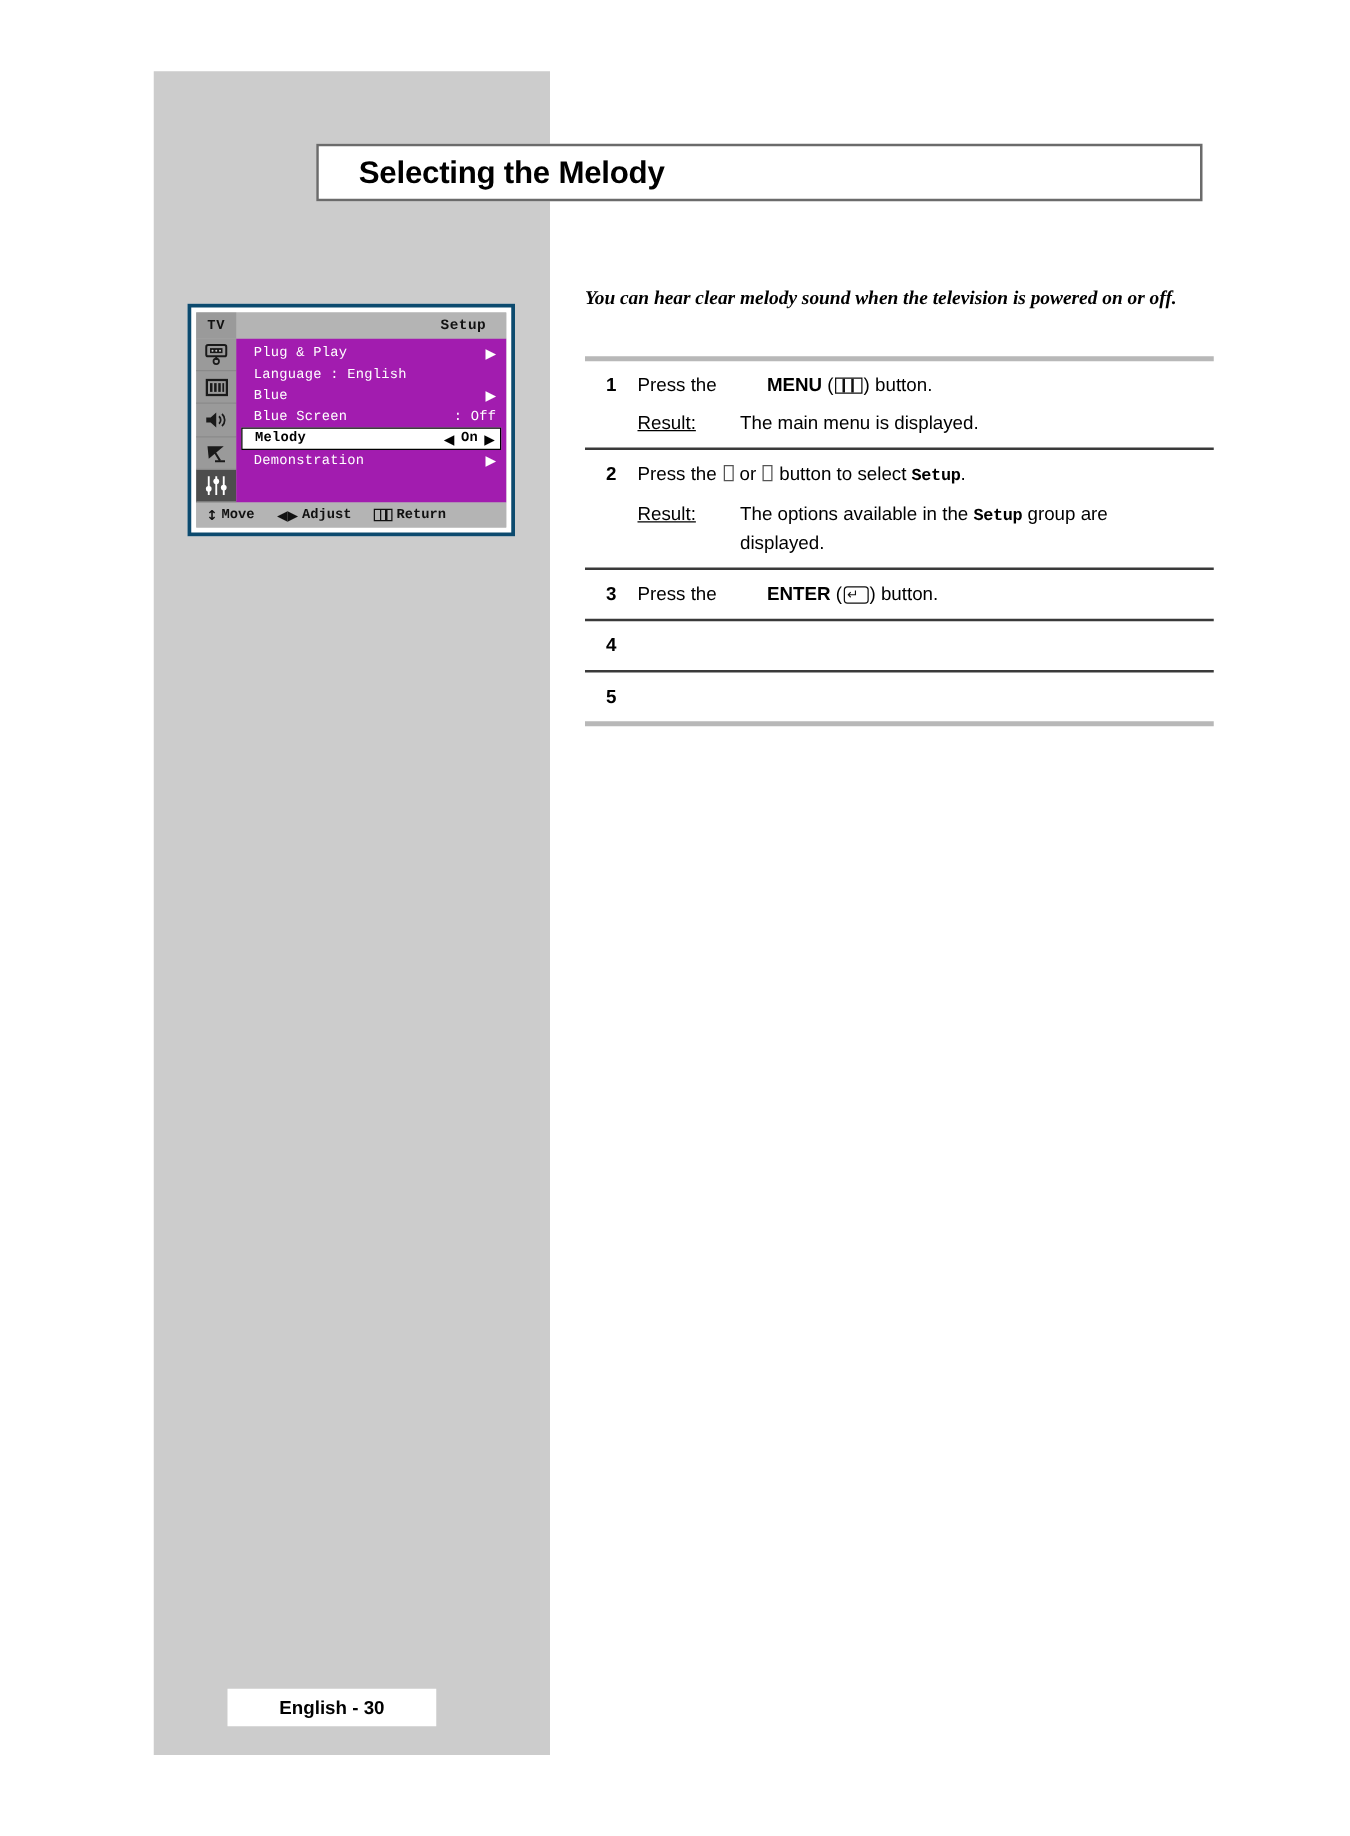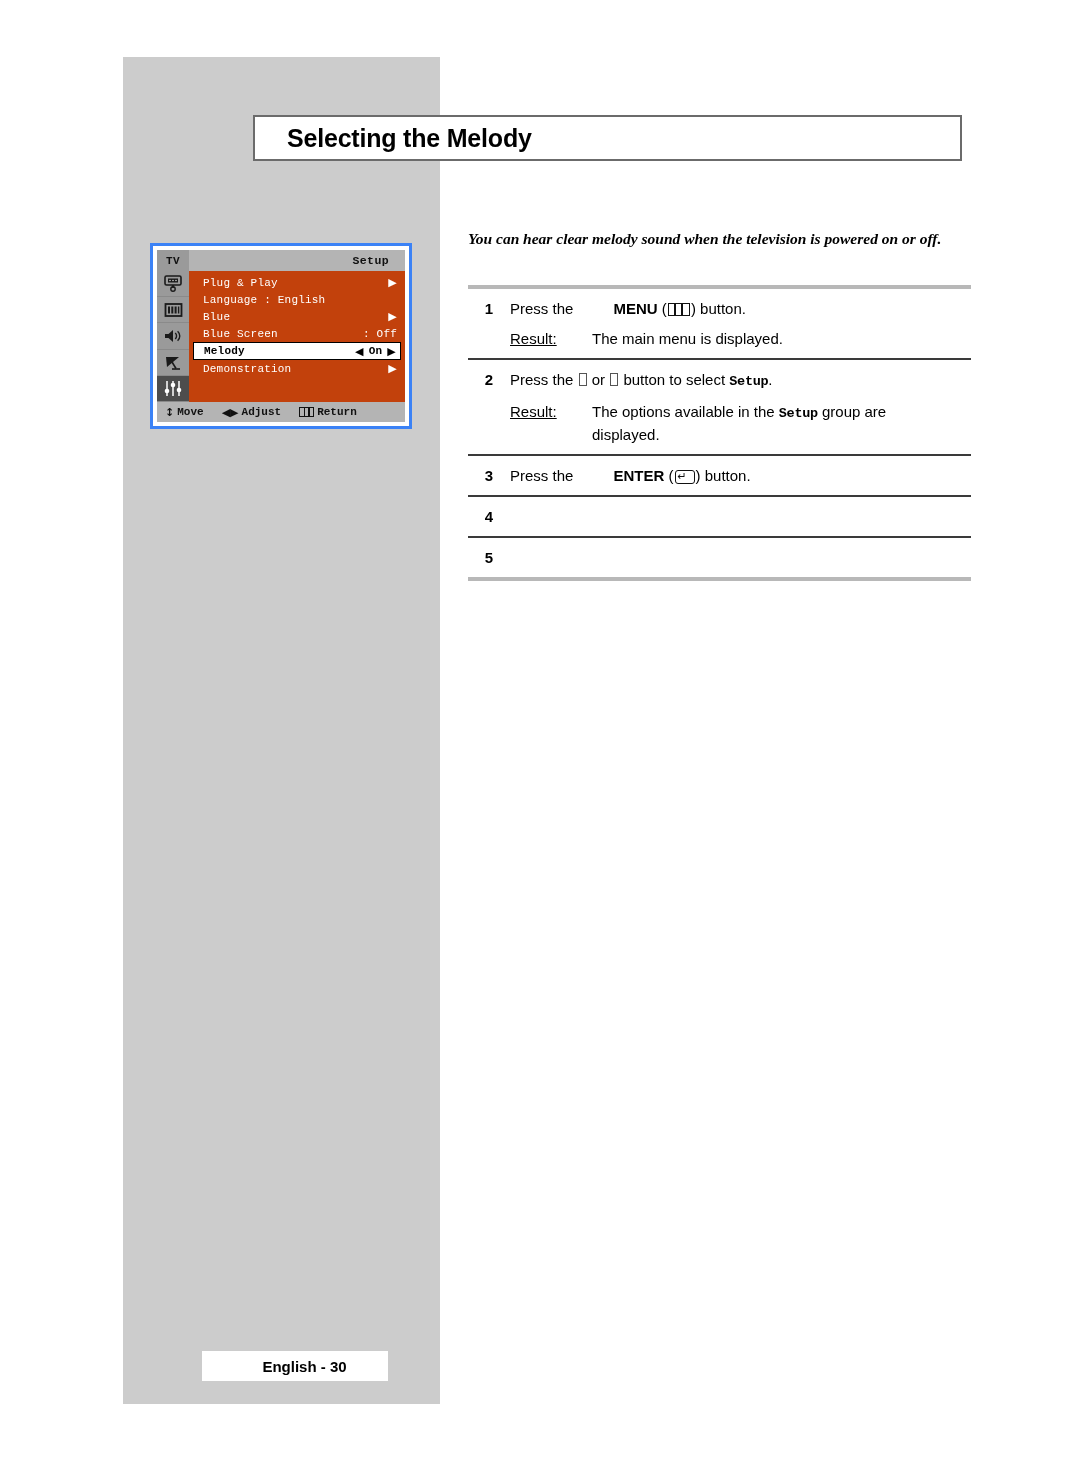--- a/index.html
+++ b/index.html
@@ -190,21 +190,21 @@
   }
 
   
   #osd-wrap {
     position: absolute;
     left: 150px;
     top: 243px;
     width: 262px;
     height: 186px;
     background: #ffffff;
-    border: 3px solid #3b82f6;
+    border: 3px solid #0c4a6e;
     box-sizing: border-box;
     padding: 4px;
   }
   #osd {
     width: 100%;
     height: 100%;
     background: #b4b4b4;
     display: flex;
     flex-direction: column;
     font-family: "Liberation Mono", monospace;
@@ -258,21 +258,21 @@
     display: flex;
     align-items: center;
     justify-content: center;
     border-bottom: 1px solid #8a8a8a;
   }
   .osd-icon.active {
     background: #4d4d4d;
   }
   #osd-items {
     flex: 1 1 auto;
-    background: #c2410c;
+    background: #a21caf;
     padding: 3px 0 0 0;
     display: flex;
     flex-direction: column;
   }
   .osd-row {
     height: 17px;
     flex: 0 0 17px;
     display: flex;
     align-items: center;
     padding: 0 8px 0 14px;
@@ -342,32 +342,31 @@
     top: 0; bottom: 0;
     width: 1.4px;
     background: #111;
   }
   .foot-menu-icon::before { left: 3.6px; }
   .foot-menu-icon::after  { left: 8.2px; }
 
   
   #page-footer {
     position: absolute;
-    left: 202px;
+    left: 182px;
     top: 1351px;
     width: 167px;
     height: 30px;
     background: #ffffff;
     display: flex;
     align-items: center;
     justify-content: center;
     font-size: 15px;
     font-weight: bold;
     color: #000;
-    padding-left: 19px;
   }
 </style>
 </head>
 <body>
 
 <div id="page">
 
   <div id="gray-sidebar"></div>
 
   <div id="title-bar">

